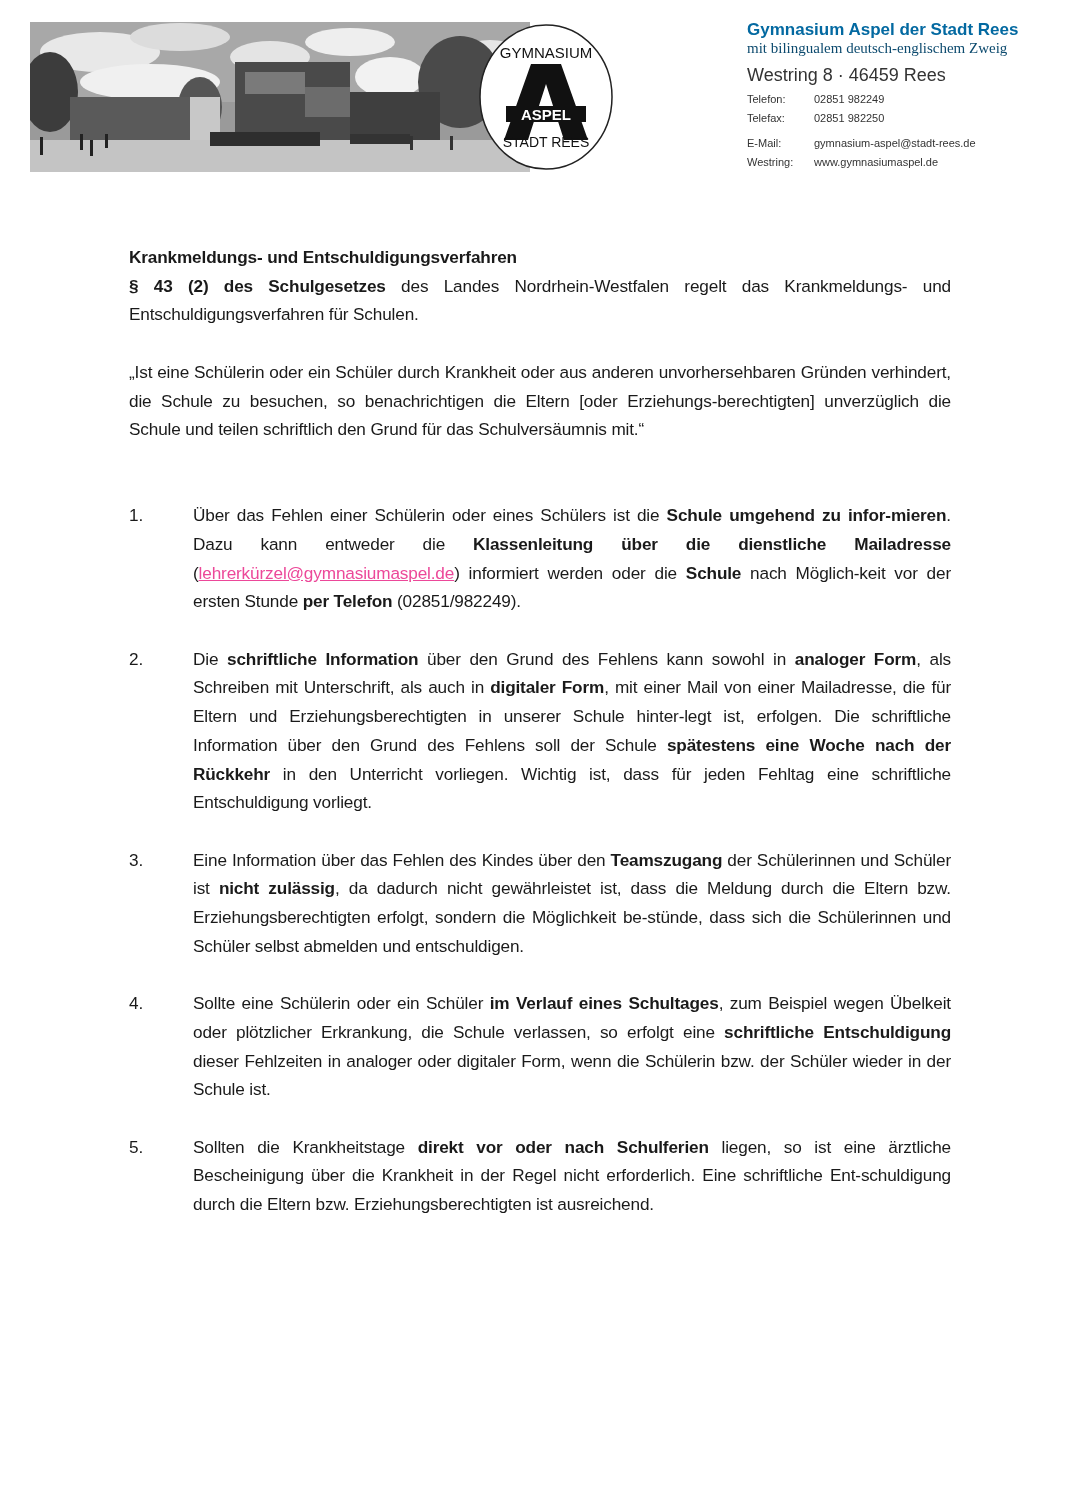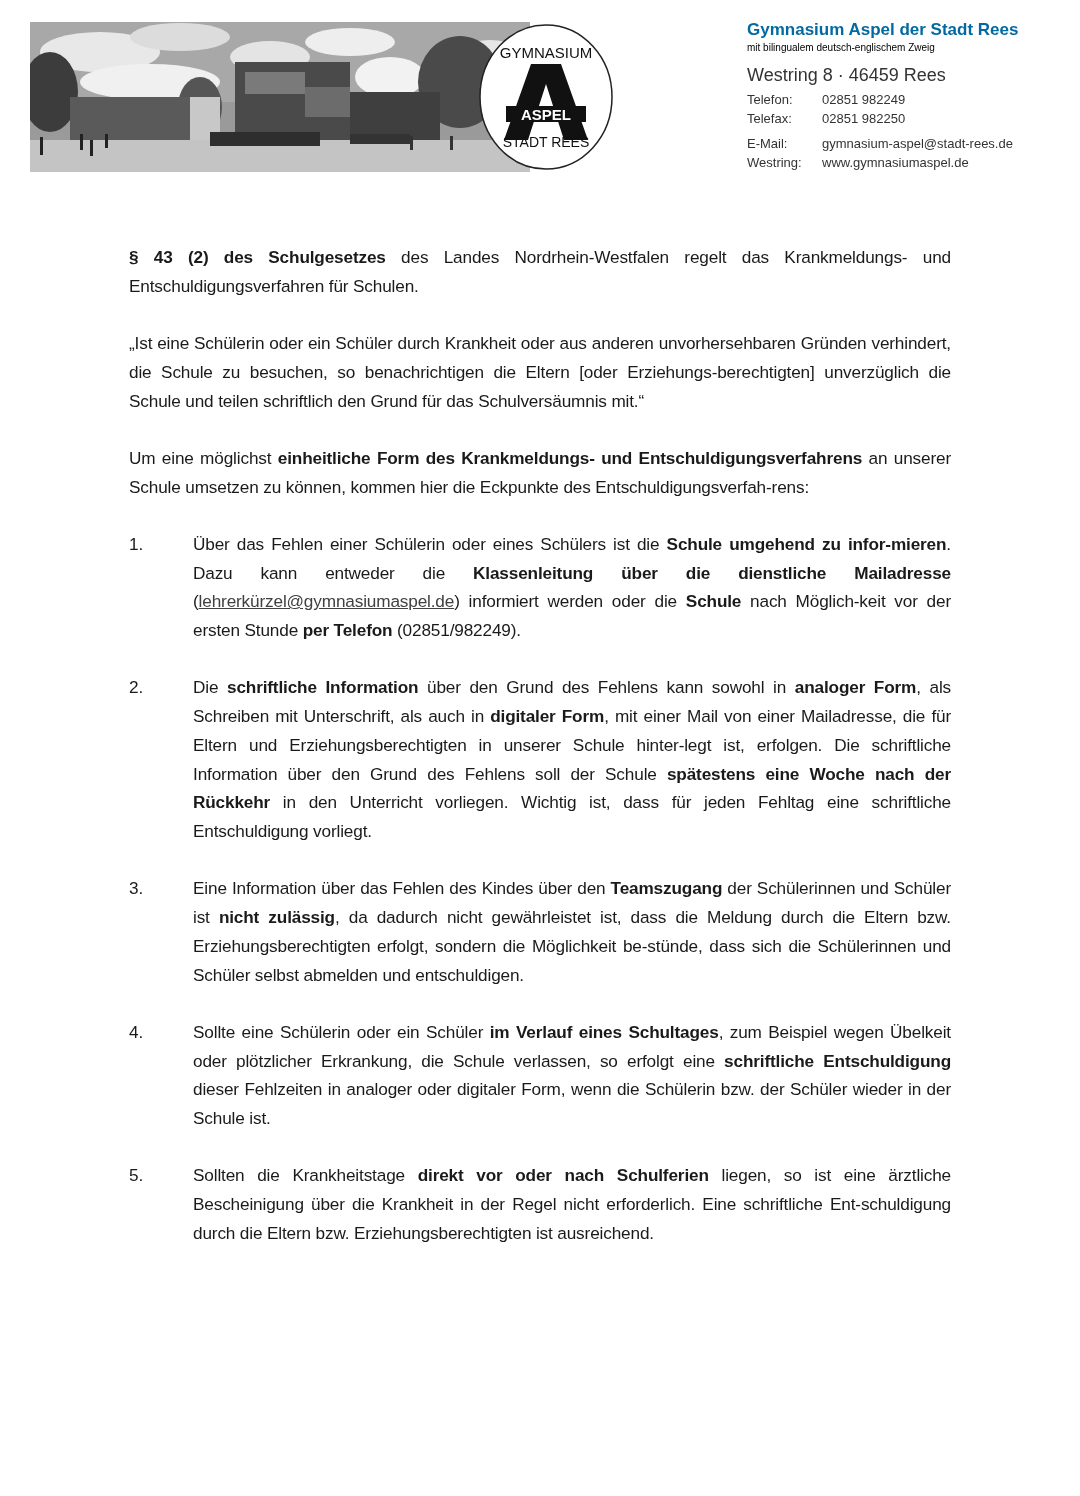--- a/index.html
+++ b/index.html
@@ -3,36 +3,36 @@
 <meta charset="utf-8">
 <style>
   html, body { margin: 0; padding: 0; background: #ffffff; }
   body { width: 1080px; height: 1496px; position: relative; overflow: hidden;
          font-family: "Liberation Sans", sans-serif; color: #1a1a1a; }
   .header-photo { position: absolute; left: 30px; top: 22px; width: 500px; height: 150px;
                   overflow: hidden; }
   .logo { position: absolute; left: 476px; top: 22px; width: 140px; height: 150px; }
   .letterhead { position: absolute; left: 747px; top: 20px; width: 320px; color: #333; }
   .lh-name { font-size: 17px; font-weight: bold; color: #0369a1; line-height: 20px; }
-  .lh-sub { font-size: 10px; color: #000000; line-height: 16px; }
+  .lh-sub { font-size: 15px; color: #0c4a6e; line-height: 16px; font-family: Liberation Serif, serif; }
   .lh-addr { font-size: 18px; margin-top: 10px; line-height: 18px; }
-  .lh-row { font-size: 13px; line-height: 19px; display: flex; gap: 8px; }
+  .lh-row { font-size: 11px; line-height: 19px; display: flex; }
   .lh-row.gap { margin-top: 6px; }
   .lh-label { width: 67px; display: inline-block; }
   .content { position: absolute; left: 129px; top: 243px; width: 822px;
              font-family: "Liberation Sans", sans-serif; font-size: 17.2px; line-height: 28.7px;
              color: #1a1a1a; letter-spacing: -0.15px; }
   .content p { margin: 0; text-align: justify; }
   .title { font-weight: bold; }
   .para-gap { height: 28.7px; }
   .list-item { display: flex; margin: 0; }
   .list-num { width: 64px; flex: none; }
   .list-body { flex: 1; text-align: justify; }
   b { font-weight: bold; }
-  a.link { color: #404040; text-decoration: underline; }
+  a.link { color: #ec4899; text-decoration: underline; }
 </style>
 </head>
 <body>
 
 <div class="header-photo">
   <svg width="500" height="150" viewBox="0 0 500 150">
     <rect x="0" y="0" width="500" height="150" fill="#9a9a9a"></rect>
 
     <rect x="0" y="0" width="500" height="80" fill="#a8a8a8"></rect>
     <ellipse cx="70" cy="30" rx="60" ry="20" fill="#e8e8e8"></ellipse>
@@ -94,25 +94,25 @@
     <span class="lh-label">E-Mail:</span>
     <span>gymnasium-aspel@stadt-rees.de</span>
   </div>
   <div class="lh-row">
     <span class="lh-label">Westring:</span>
     <span>www.gymnasiumaspel.de</span>
   </div>
 </div>
 
 <div class="content">
+  <p class="title">Krankmeldungs- und Entschuldigungsverfahren</p>
   <p><b>§ 43 (2) des Schulgesetzes</b><span> des Landes Nordrhein-Westfalen regelt das Krankmeldungs- und Entschuldigungsverfahren für Schulen.</span></p>
   <div class="para-gap"></div>
   <p>„Ist eine Schülerin oder ein Schüler durch Krankheit oder aus anderen unvorhersehbaren Gründen verhindert, die Schule zu besuchen, so benachrichtigen die Eltern [oder Erziehungs-berechtigten] unverzüglich die Schule und teilen schriftlich den Grund für das Schulversäumnis mit.“</p>
   <div class="para-gap"></div>
-  <p><span>Um eine möglichst </span><b>einheitliche Form des Krankmeldungs- und Entschuldigungsverfahrens</b><span> an unserer Schule umsetzen zu können, kommen hier die Eckpunkte des Entschuldigungsverfah-rens:</span></p>
   <div class="para-gap"></div>
 
   <div class="list-item">
     <span class="list-num">1.</span>
     <p class="list-body"><span>Über das Fehlen einer Schülerin oder eines Schülers ist die </span><b>Schule umgehend zu infor-mieren</b><span>. Dazu kann entweder die </span><b>Klassenleitung über die dienstliche Mailadresse</b><span> (</span><a class="link">lehrerkürzel@gymnasiumaspel.de</a><span>) informiert werden oder die </span><b>Schule</b><span> nach Möglich-keit vor der ersten Stunde </span><b>per Telefon</b><span> (02851/982249).</span></p>
   </div>
   <div class="para-gap"></div>
 
   <div class="list-item">
     <span class="list-num">2.</span>

